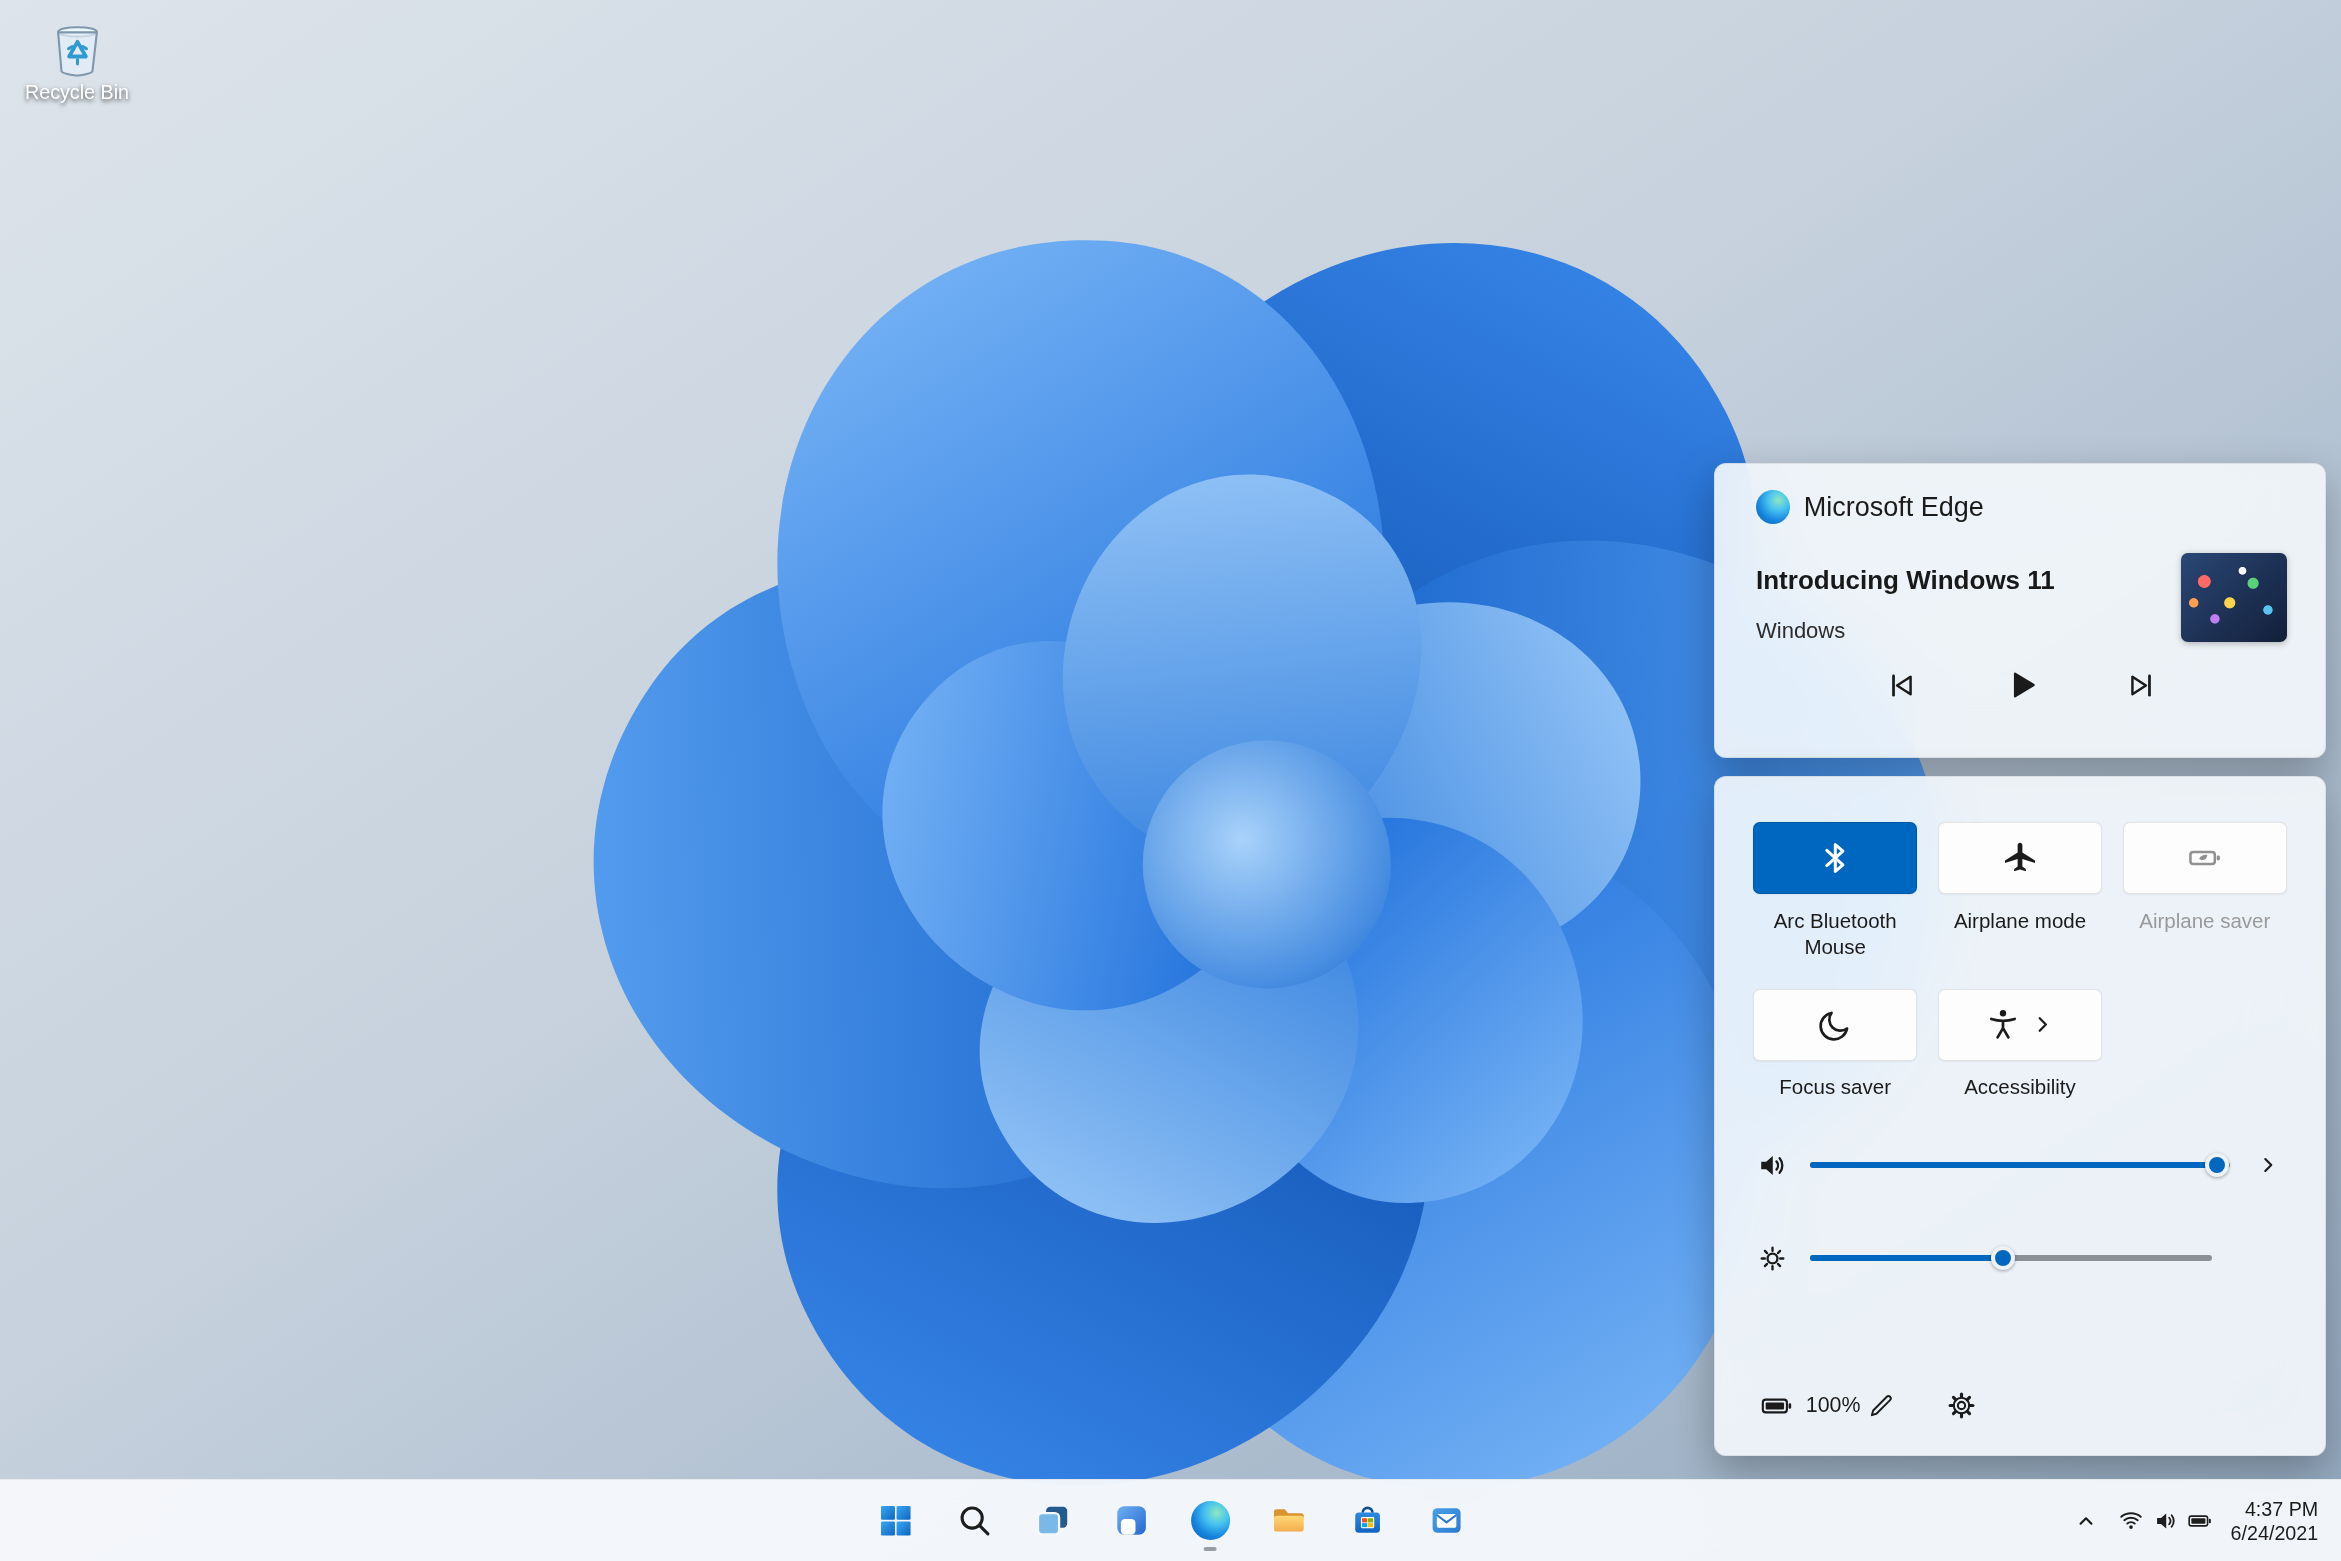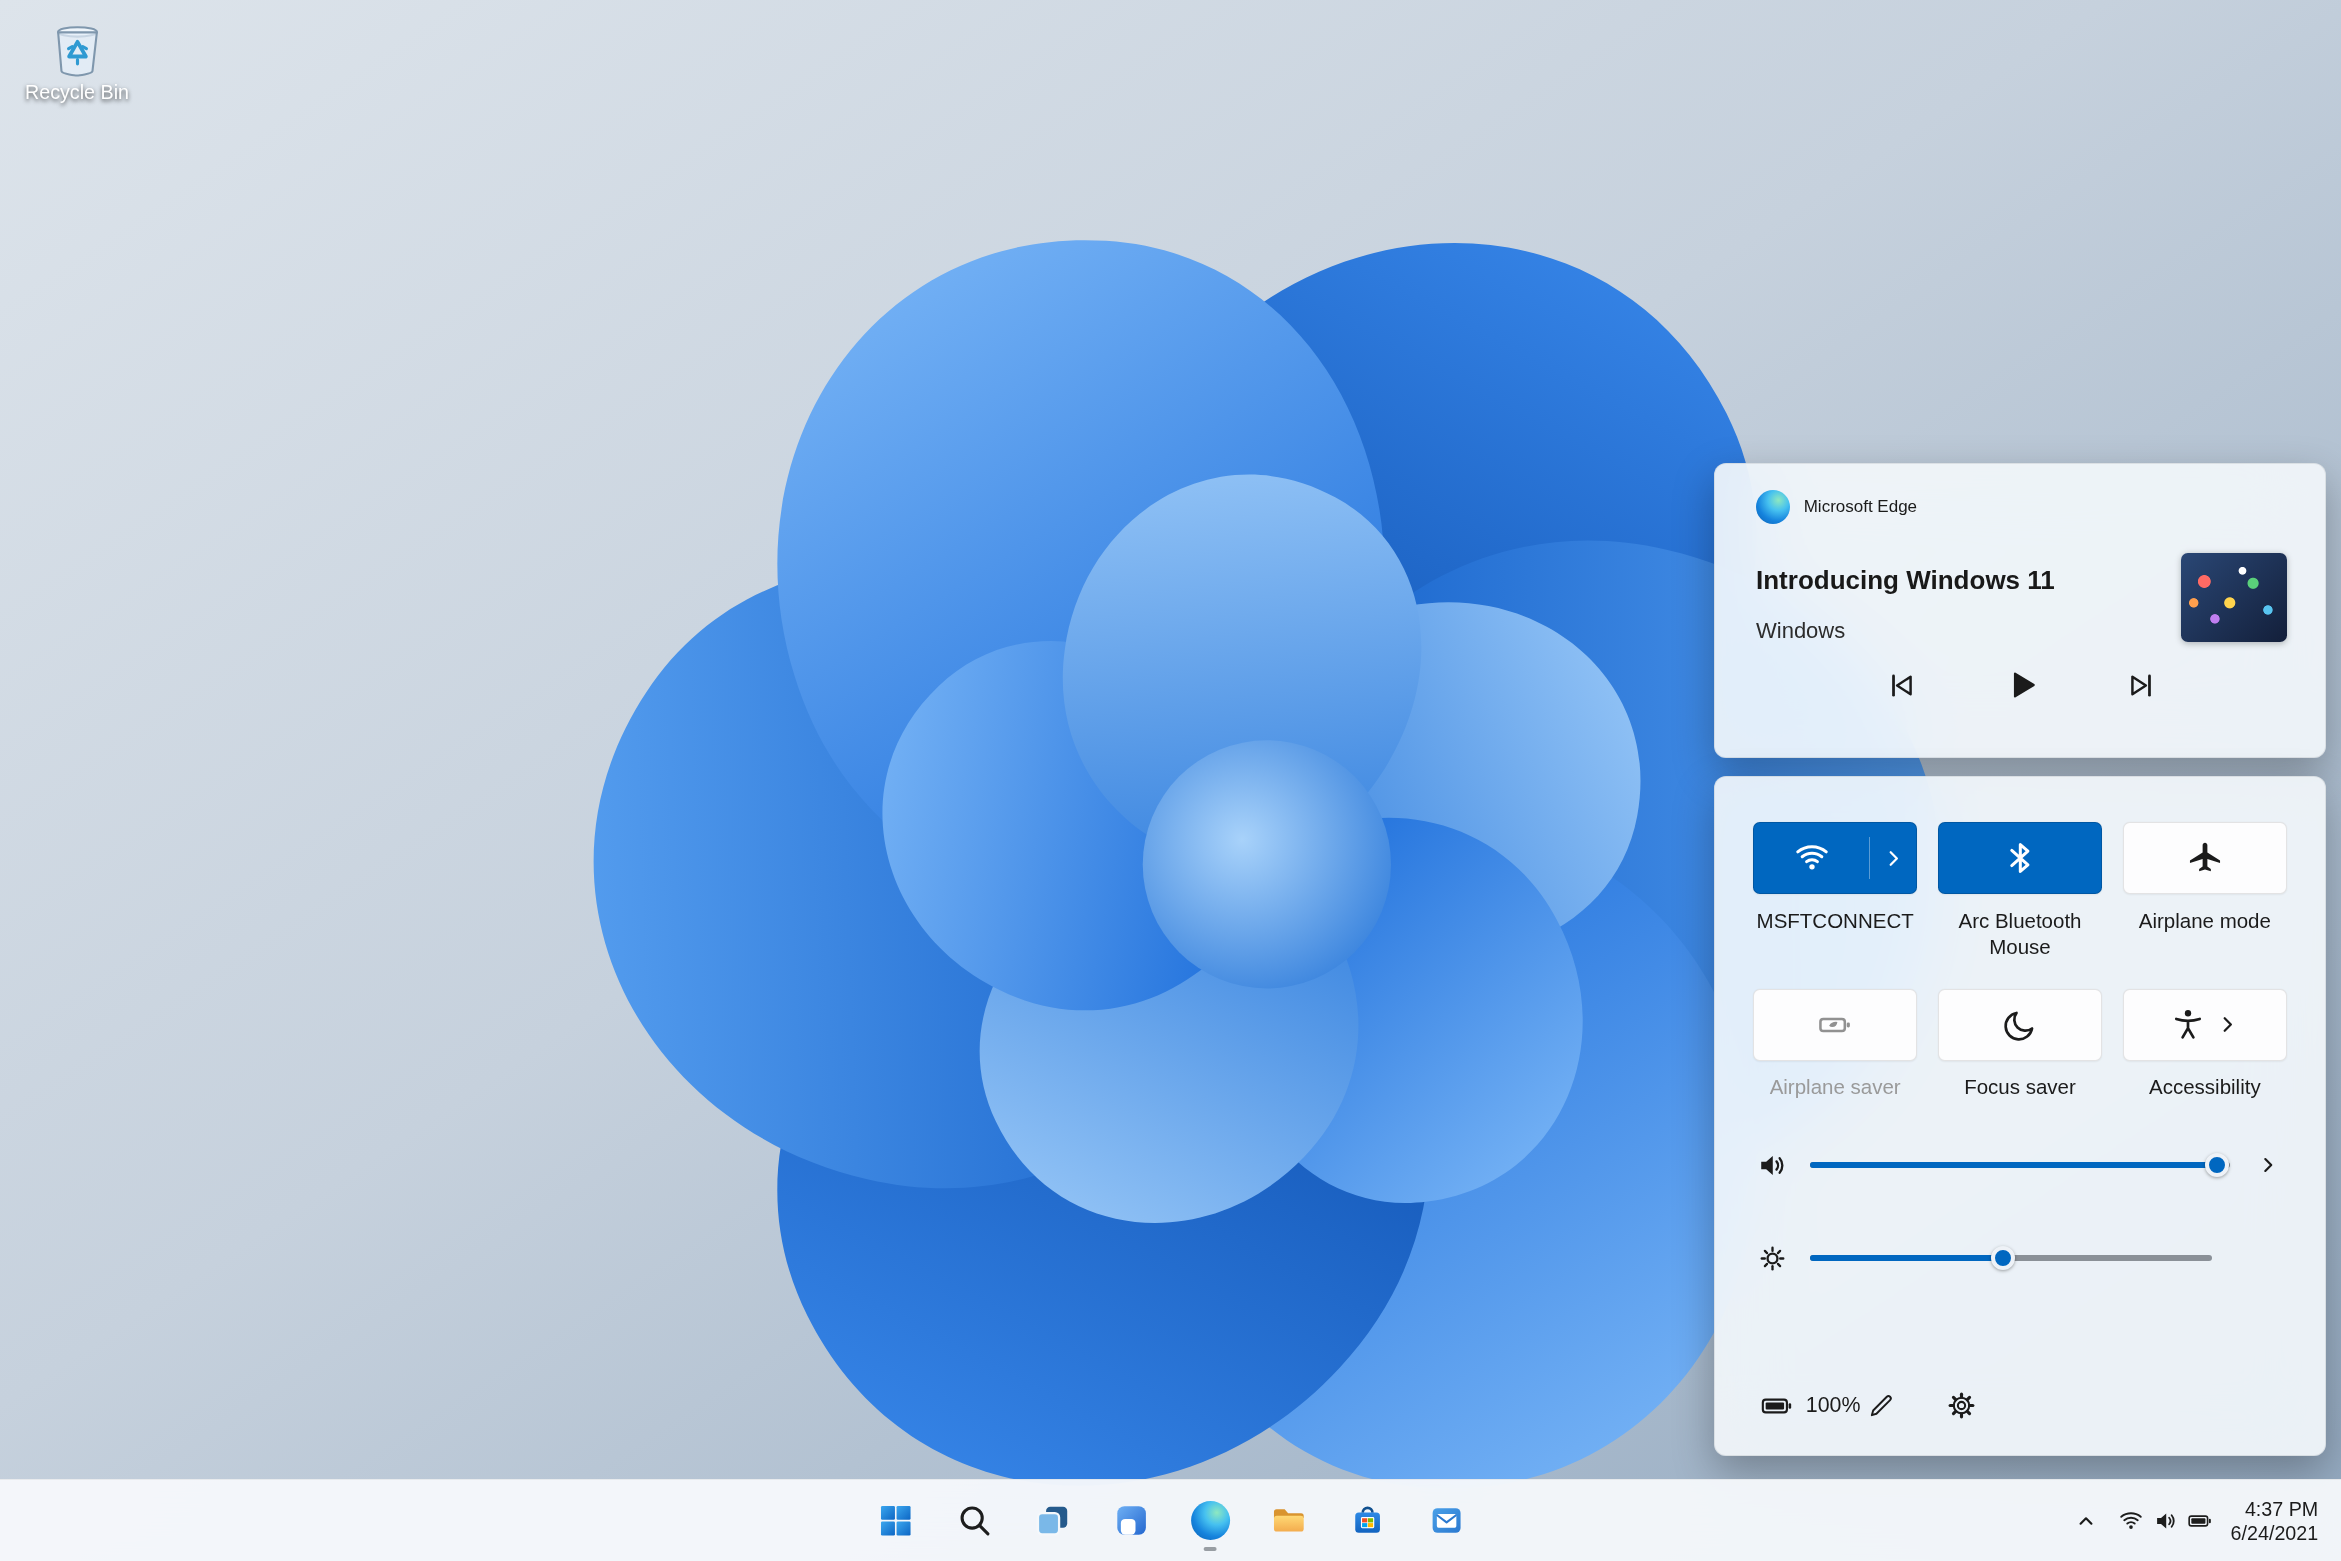--- a/index.html
+++ b/index.html
@@ -11,21 +11,21 @@
   
   .desktop-icon{position:absolute;left:20.5px;top:12px;width:113px;display:flex;flex-direction:column;align-items:center;gap:1.7px;z-index:2}
   .desktop-icon svg{width:67px;height:67px}
   .desktop-icon-label{font-size:19.7px;color:#fff;text-shadow:0 1.7px 4.3px rgba(0,0,0,.7)}
 
   
   .flyout{position:absolute;background:rgba(242,246,250,.92);backdrop-filter:blur(34px) saturate(1.4);border:0.9px solid rgba(0,0,0,.08);border-radius:12px;box-shadow:0 15.4px 41px rgba(0,0,0,.28);z-index:5}
 
   
   .media-flyout{left:1714px;top:463px;width:612px;height:295px;padding:26px 38px 22px 41px;display:flex;flex-direction:column}
-  .media-header{display:flex;align-items:center;gap:13.7px;font-size:17px;color:#1b1b1b}
+  .media-header{display:flex;align-items:center;gap:13.7px;font-size:27px;color:#1b1b1b}
   .edge-ball{width:34px;height:34px;border-radius:50%;background:radial-gradient(circle at 66% 30%,#8ee8c0 0%,#46c1f0 32%,#1583dd 64%,#0b5fb0 100%);display:inline-block}
   .media-body{display:flex;justify-content:space-between;align-items:flex-start;margin-top:29px}
   .media-title{font-size:26px;font-weight:700;color:#191919;margin-top:12px}
   .media-source{font-size:22px;color:#2c2c2c;margin-top:22px}
   .media-thumb{width:106px;height:89px;border-radius:6.8px;box-shadow:0 1.7px 6.8px rgba(0,0,0,.25);
     background:
       radial-gradient(circle 6px at 22% 32%, #ff6a64 0 6px, transparent 6.8px),
       radial-gradient(circle 5.1px at 46% 56%, #ffd44d 0 5.1px, transparent 6px),
       radial-gradient(circle 5.1px at 68% 34%, #5ad07a 0 5.1px, transparent 6px),
       radial-gradient(circle 4.3px at 82% 64%, #58c4f0 0 4.3px, transparent 5.1px),
@@ -180,37 +180,20 @@
           <path d="M17.8 5 v14" stroke="#1b1b1b" stroke-width="2" stroke-linecap="round" fill="none"></path>
           <path d="M5.4 5.6 v12.8 L15.2 12 Z" fill="none" stroke="#1b1b1b" stroke-width="1.8" stroke-linejoin="round"></path>
         </svg>
       </button>
     </div>
   </section>
 
   <section class="flyout quick-settings">
     <div class="qs-grid">
 
-      <div class="qs-tile-cell">
-        <div class="qs-tile on split">
-          <span class="tile-main">
-            <svg viewBox="0 0 24 24">
-              <circle cx="12" cy="17.6" r="1.7" fill="#fff"></circle>
-              <path d="M8.6 14.3 a5.2 5.2 0 0 1 6.8 0 M5.8 11.2 a9.6 9.6 0 0 1 12.4 0 M3 8.1 a14 14 0 0 1 18 0" stroke="#fff" stroke-width="1.9" fill="none" stroke-linecap="round"></path>
-            </svg>
-          </span>
-          <span class="split-divider"></span>
-          <span class="tile-chev">
-            <svg class="chev-svg" viewBox="0 0 24 24">
-              <path d="M9.5 6.5 L15 12 L9.5 17.5" fill="none" stroke="#fff" stroke-width="2" stroke-linecap="round" stroke-linejoin="round"></path>
-            </svg>
-          </span>
-        </div>
-        <div class="qs-tile-label">MSFTCONNECT</div>
-      </div>
 
       <div class="qs-tile-cell">
         <div class="qs-tile on">
           <svg viewBox="0 0 24 24">
             <path d="M6.8 7.2 L17 16.4 L12.2 20.5 V3.5 L17 7.6 L6.8 16.8" stroke="#fff" stroke-width="1.9" fill="none" stroke-linejoin="round" stroke-linecap="round"></path>
           </svg>
         </div>
         <div class="qs-tile-label">Arc Bluetooth Mouse</div>
       </div>
 

